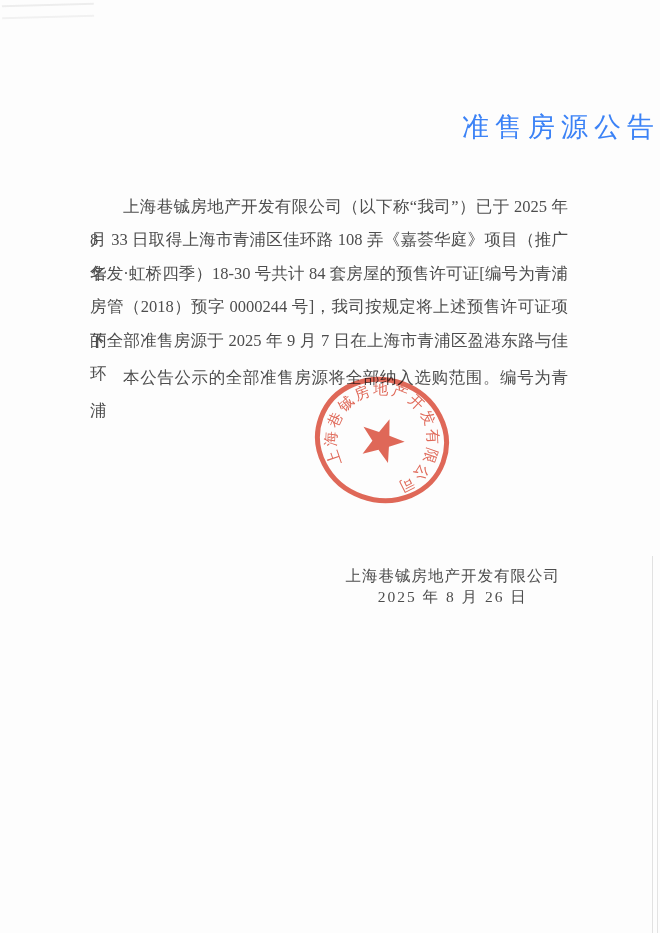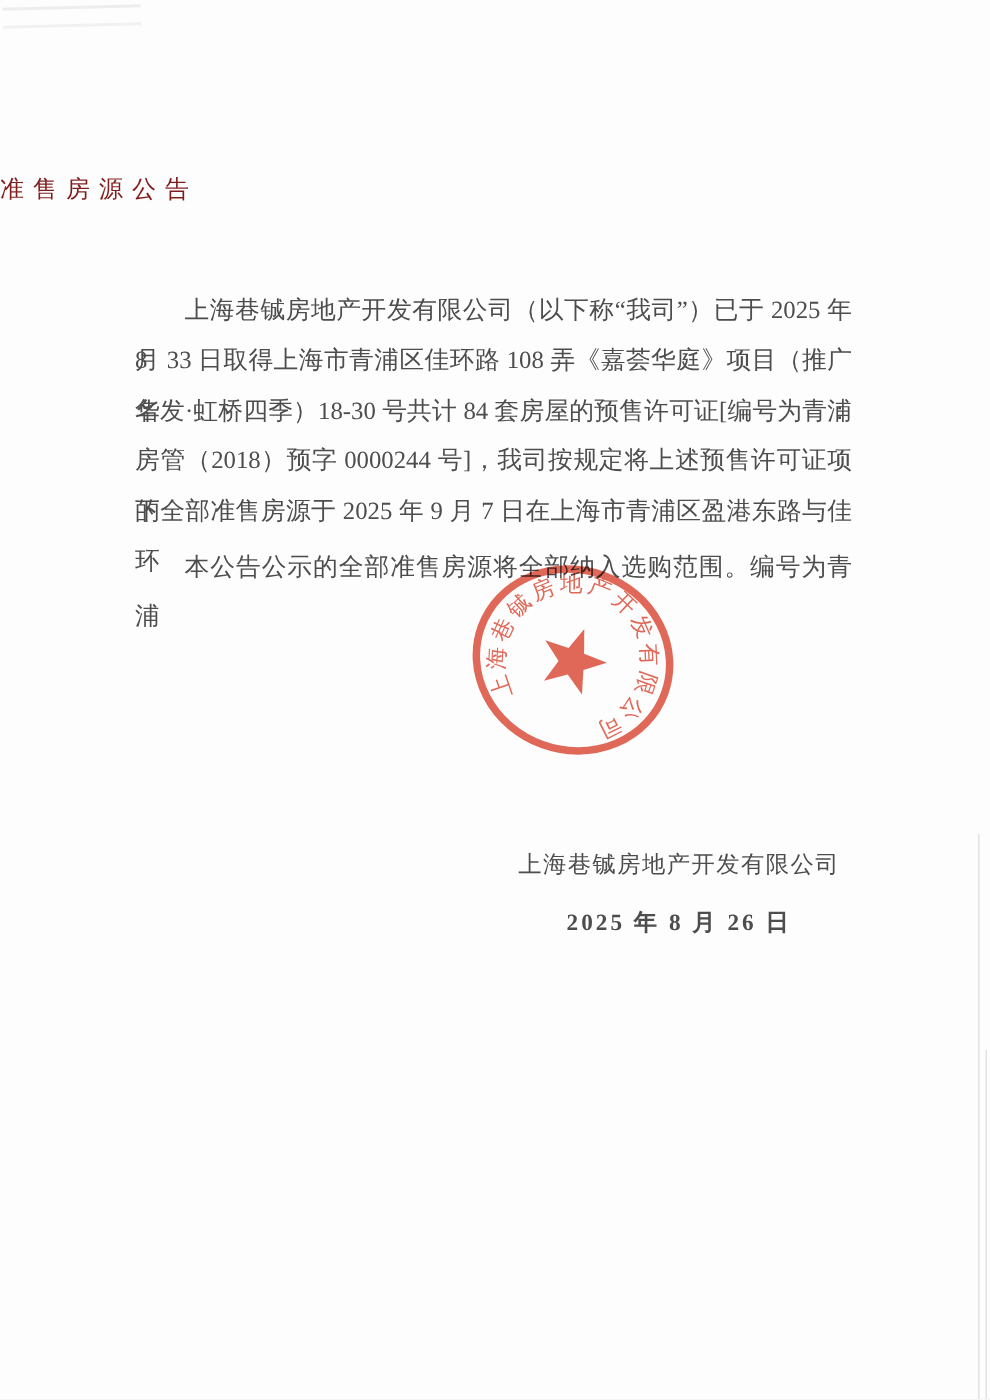--- a/index.html
+++ b/index.html
@@ -17,23 +17,23 @@
   .smudge{position:absolute;left:2px;top:4px;width:92px;height:10px;
     border-top:2px solid #ececec;border-bottom:2px solid #f0f0f0;
     transform:rotate(-1.5deg);opacity:.9;}
   .edge-line{position:absolute;left:652px;top:556px;width:1px;height:377px;
     background:#d9d9d9;opacity:.8;}
   .edge-line2{position:absolute;left:657px;top:700px;width:1px;height:233px;
     background:#e3e3e3;}
 
   .title{
     margin:0;padding-top:112px;
-    text-align:left;
-    font-size:16px;font-weight:normal;
-    letter-spacing:6px;color:#7f1d1d;
+    text-align:right;
+    font-size:27px;font-weight:normal;
+    letter-spacing:6px;color:#3b82f6;
     line-height:30px;
   }
   .body-text{
     margin:48px 90px 0 90px;
     width:478px;
     font-size:16.5px;
   }
   .para{margin:0 0 4px 0;}
   .line{
     height:33.4px;line-height:33.4px;
@@ -47,21 +47,21 @@
     position:absolute;left:307px;top:373px;
     mix-blend-mode:multiply;opacity:.85;
     pointer-events:none;
   }
   .signature{
     position:absolute;top:566px;right:100px;
     text-align:center;
     font-size:15.5px;color:#4d4d4d;
   }
   .signature .sig-company{letter-spacing:1px;}
-  .signature .sig-date{margin-top:18px;letter-spacing:2px;font-weight:bold;}
+  .signature .sig-date{letter-spacing:2px;}
 </style>
 </head>
 <body>
 
 <div class="page">
 
   <div class="smudge"></div>
   <div class="edge-line"></div>
   <div class="edge-line2"></div>
 

